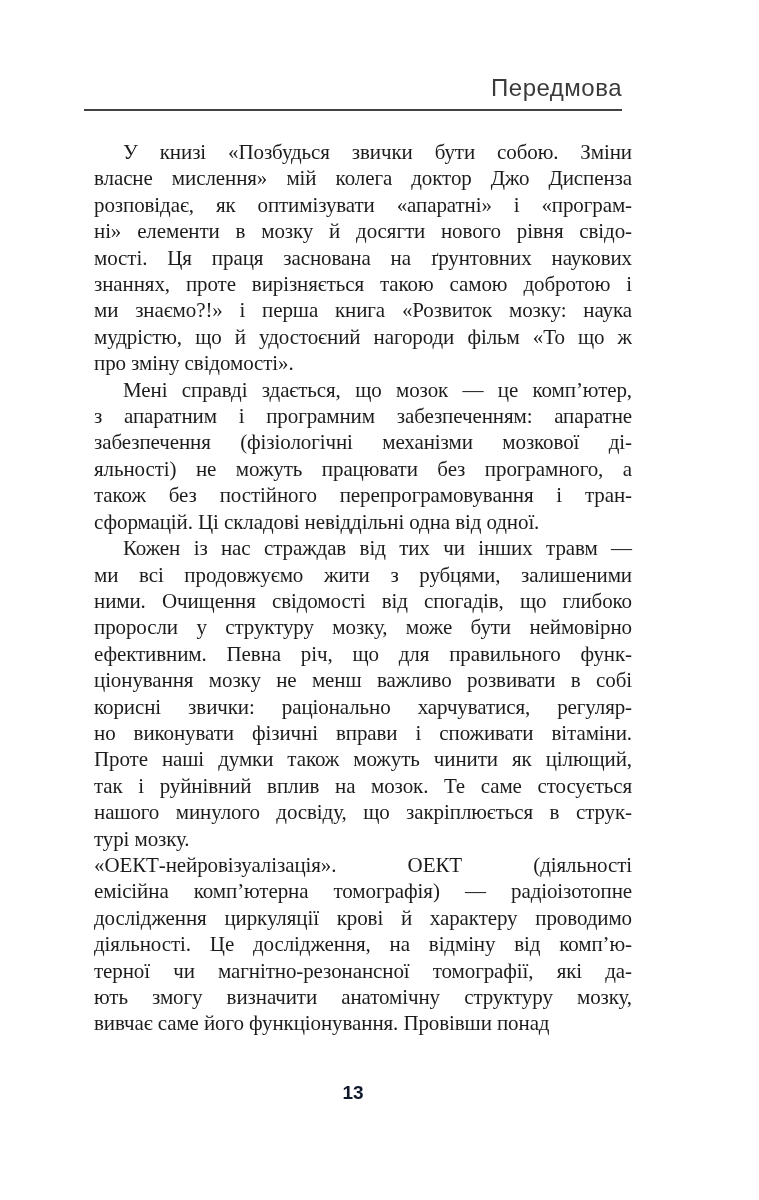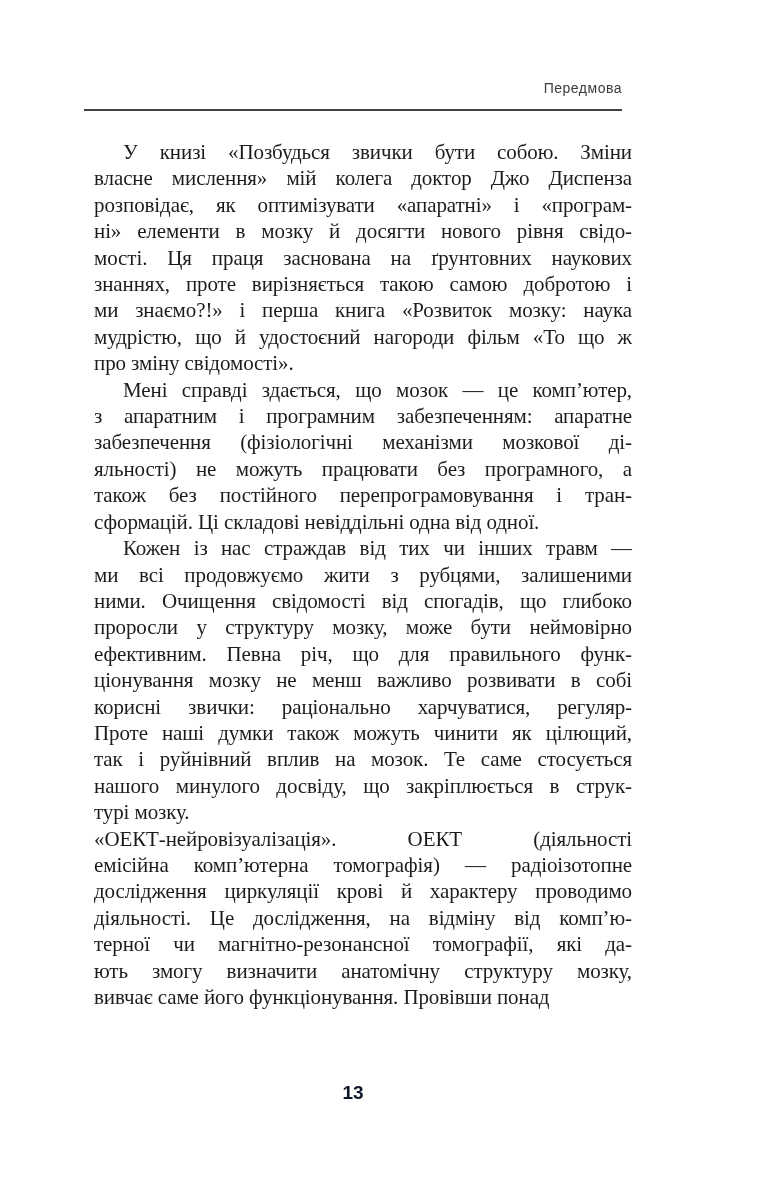--- a/index.html
+++ b/index.html
@@ -15,21 +15,21 @@
     overflow: hidden;
     font-family: "Liberation Serif", serif;
   }
   .running-header {
     position: absolute;
     top: 76px;
     left: 84px;
     width: 538px;
     text-align: right;
     font-family: "Liberation Sans", sans-serif;
-    font-size: 14px;
+    font-size: 24px;
     line-height: 24px;
     color: #3a3a3a;
     letter-spacing: 0.5px;
   }
   .header-rule {
     position: absolute;
     top: 109px;
     left: 84px;
     width: 538px;
     height: 2px;
@@ -93,20 +93,21 @@
         <div class="line para-last">сформацій. Ці складові невіддільні одна від одної.</div>
       </div>
       <div class="paragraph">
         <div class="line para-first">Кожен із нас страждав від тих чи інших травм —</div>
         <div class="line">ми всі продовжуємо жити з рубцями, залишеними</div>
         <div class="line">ними. Очищення свідомості від спогадів, що глибоко</div>
         <div class="line">проросли у структуру мозку, може бути неймовірно</div>
         <div class="line">ефективним. Певна річ, що для правильного функ-</div>
         <div class="line">ціонування мозку не менш важливо розвивати в собі</div>
         <div class="line">корисні звички: раціонально харчуватися, регуляр-</div>
+        <div class="line">но виконувати фізичні вправи і споживати вітаміни.</div>
         <div class="line">Проте наші думки також можуть чинити як цілющий,</div>
         <div class="line">так і руйнівний вплив на мозок. Те саме стосується</div>
         <div class="line">нашого минулого досвіду, що закріплюється в струк-</div>
         <div class="line para-last">турі мозку.</div>
       </div>
       <div class="paragraph">
         <div class="line">«ОЕКТ-нейровізуалізація». ОЕКТ (діяльності</div>
         <div class="line">емісійна комп’ютерна томографія) — радіоізотопне</div>
         <div class="line">дослідження циркуляції крові й характеру проводимо</div>
         <div class="line">діяльності. Це дослідження, на відміну від комп’ю-</div>

